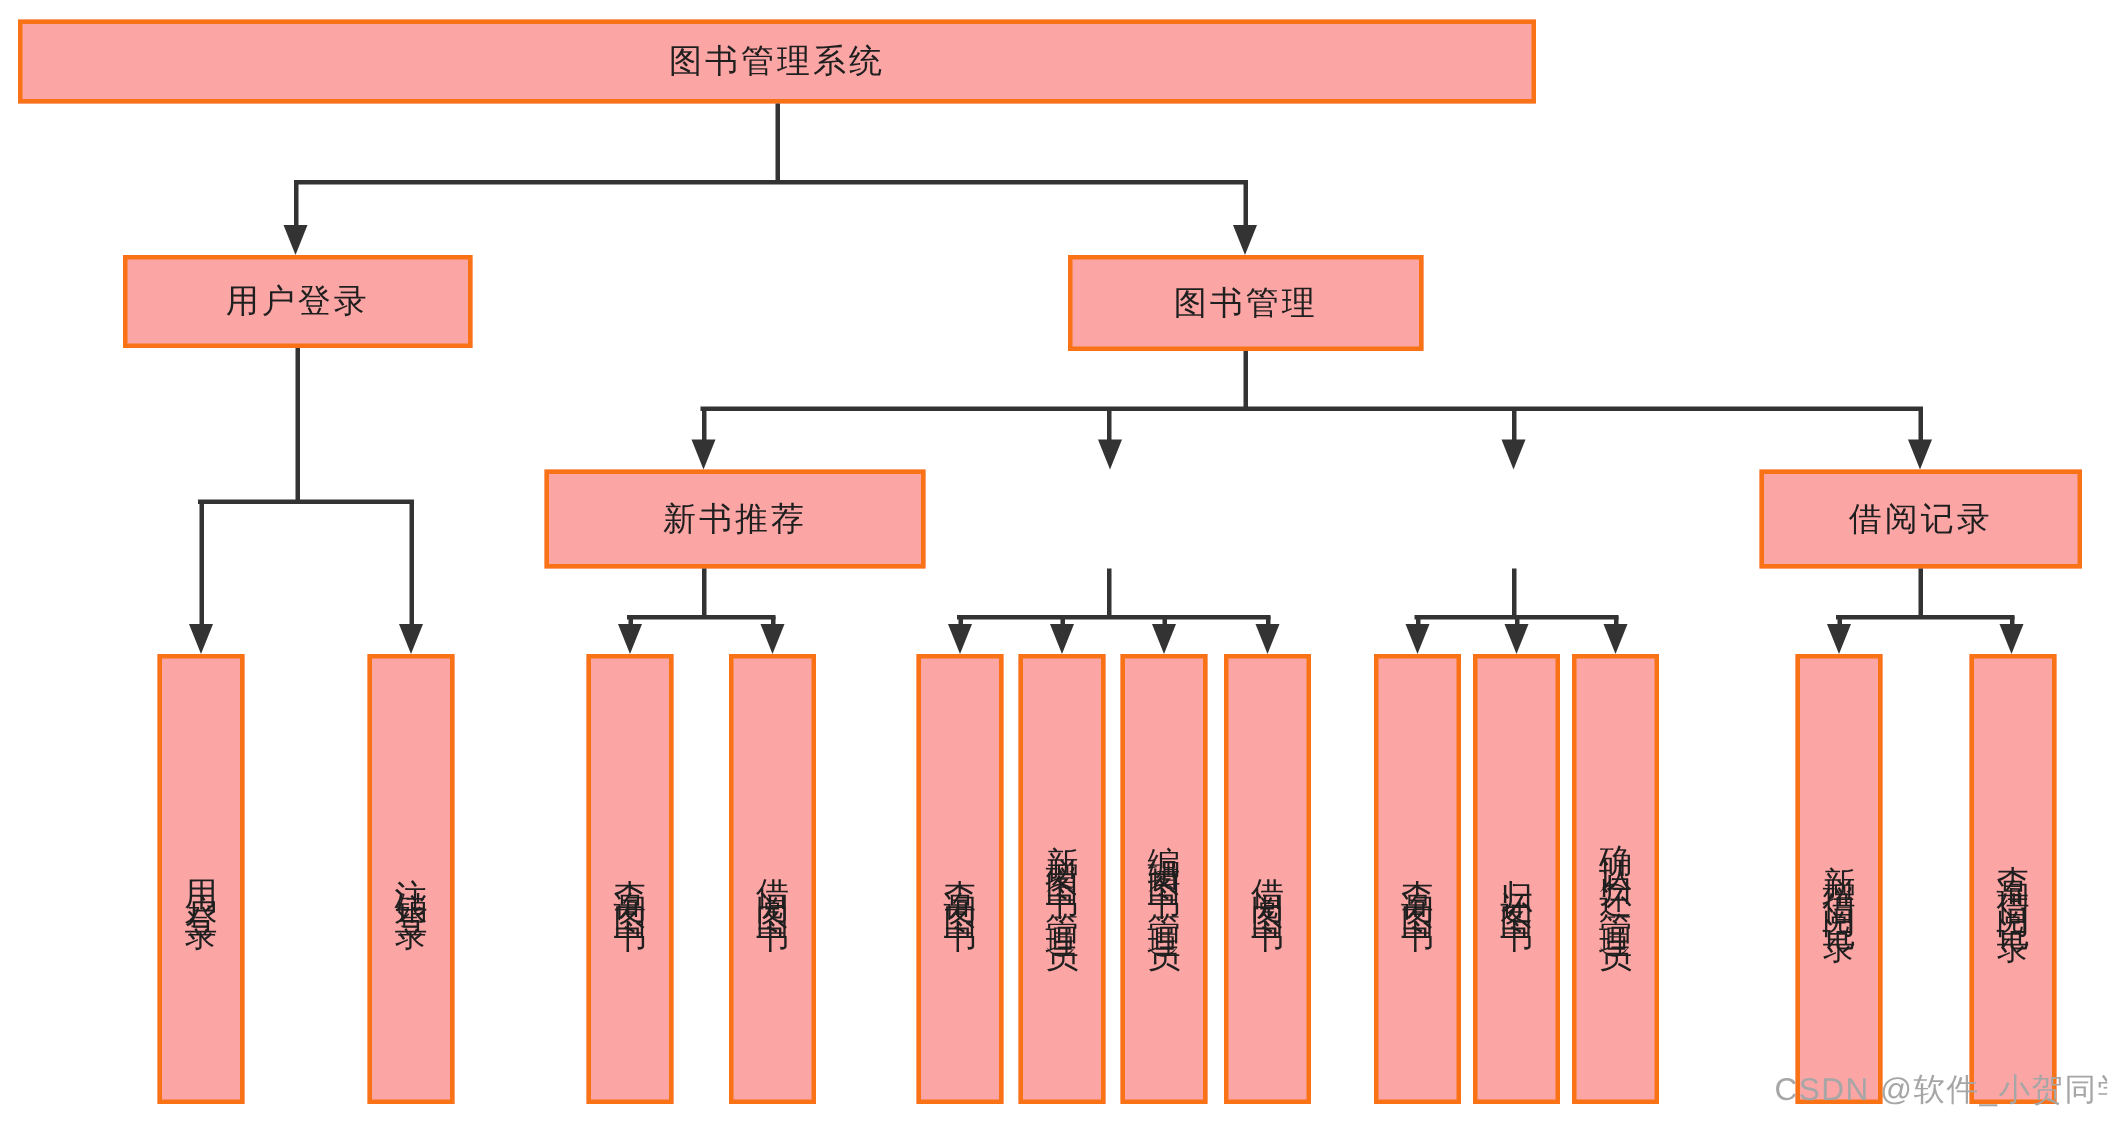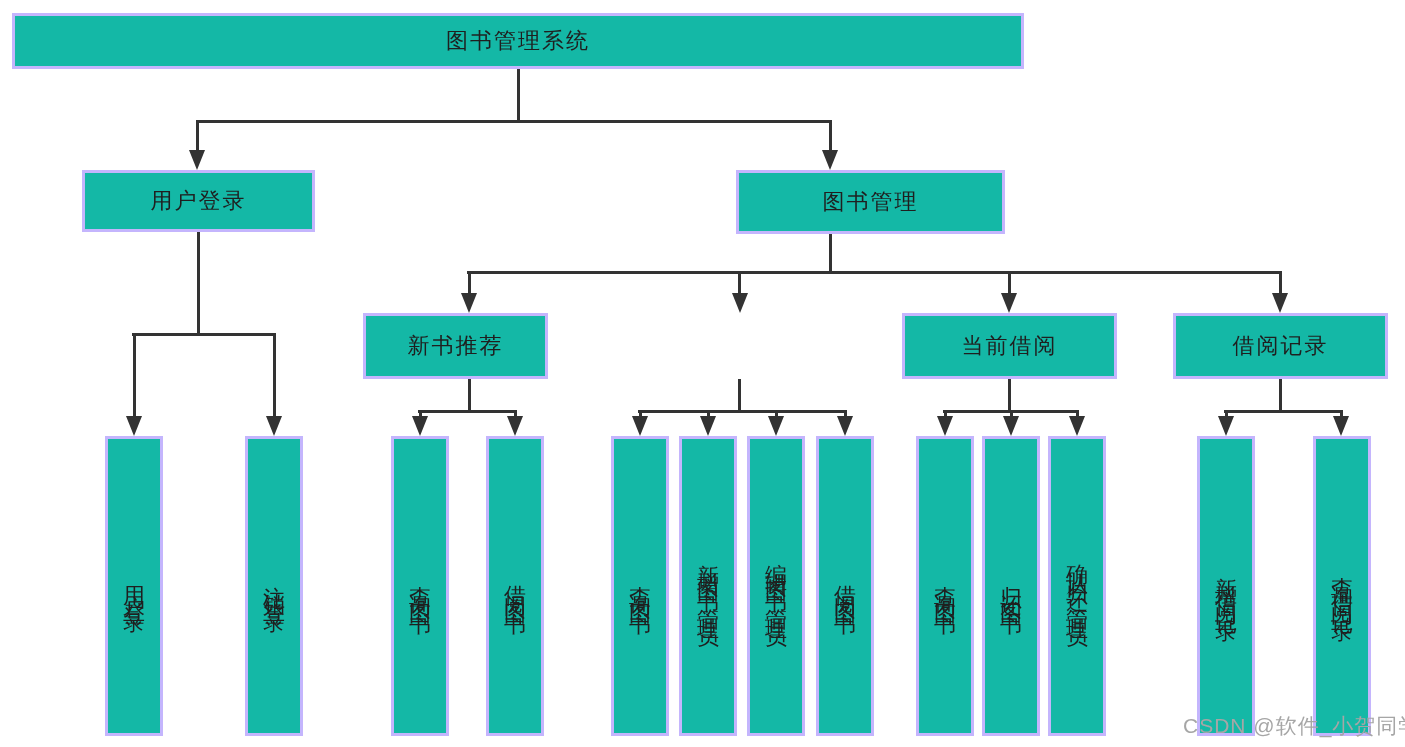--- a/index.html
+++ b/index.html
@@ -11,22 +11,22 @@
   .canvas {
     position: relative;
     width: 1405px;
     height: 747px;
     background: #ffffff;
     overflow: hidden;
   }
   .box {
     position: absolute;
     box-sizing: border-box;
-    border: 3px solid #c4b5fd;
-    background: #14b8a6;
+    border: 3px solid #f97316;
+    background: #fca5a5;
     display: flex;
     align-items: center;
     justify-content: center;
     color: #1f1f1f;
     font-size: 22px;
     letter-spacing: 2px;
     text-align: center;
   }
   .leaf {
     top: 436px;
@@ -78,42 +78,41 @@
   <div class="box" style="left:12px; top:13px; width:1012px; height:56px;">图书管理系统</div>
 
   <div class="vline" style="left:517px; top:69px; height:52px;"></div>
   <div class="hline" style="left:196px; top:120px; width:636px;"></div>
   <div class="vline" style="left:196px; top:121px; height:30px;"></div>
   <div class="arrow" style="left:189px; top:150px;"></div>
   <div class="vline" style="left:829px; top:121px; height:30px;"></div>
   <div class="arrow" style="left:822px; top:150px;"></div>
 
   <div class="box" style="left:82px; top:170px; width:233px; height:62px;">用户登录</div>
-  <div class="box" style="left:712px; top:170px; width:269px; height:64px;margin-left:24px;">图书管理</div>
+  <div class="box" style="left:712px; top:170px; width:237px; height:64px;">图书管理</div>
 
   <div class="vline" style="left:197px; top:232px; height:102px;"></div>
   <div class="hline" style="left:132px; top:333px; width:144px;"></div>
   <div class="vline" style="left:133px; top:334px; height:82px;"></div>
   <div class="arrow" style="left:126px; top:416px;"></div>
   <div class="vline" style="left:273px; top:334px; height:82px;"></div>
   <div class="arrow" style="left:266px; top:416px;"></div>
 
   <div class="vline" style="left:829px; top:234px; height:38px;"></div>
   <div class="hline" style="left:467px; top:271px; width:815px;"></div>
   <div class="vline" style="left:468px; top:272px; height:22px;"></div>
   <div class="arrow" style="left:461px; top:293px;"></div>
   <div class="vline" style="left:738px; top:272px; height:22px;"></div>
   <div class="arrow" style="left:732px; top:293px;"></div>
   <div class="vline" style="left:1008px; top:272px; height:22px;"></div>
   <div class="arrow" style="left:1001px; top:293px;"></div>
   <div class="vline" style="left:1279px; top:272px; height:22px;"></div>
   <div class="arrow" style="left:1272px; top:293px;"></div>
 
-  <div class="box" style="left:363px; top:313px; width:185px; height:66px;">新书推荐</div>
-  <div class="box" style="left:902px; top:313px; width:215px; height:66px;">当前借阅</div>
+  <div class="box" style="left:363px; top:313px; width:254px; height:66px;">新书推荐</div>
   <div class="box" style="left:1173px; top:313px; width:215px; height:66px;">借阅记录</div>
 
   <div class="vline" style="left:468px; top:379px; height:33px;"></div>
   <div class="hline" style="left:418px; top:410px; width:99px;"></div>
   <div class="vline" style="left:419px; top:411px; height:6px;"></div>
   <div class="arrow" style="left:412px; top:416px;"></div>
   <div class="vline" style="left:514px; top:411px; height:6px;"></div>
   <div class="arrow" style="left:507px; top:416px;"></div>
 
   <div class="vline" style="left:738px; top:379px; height:33px;"></div>

